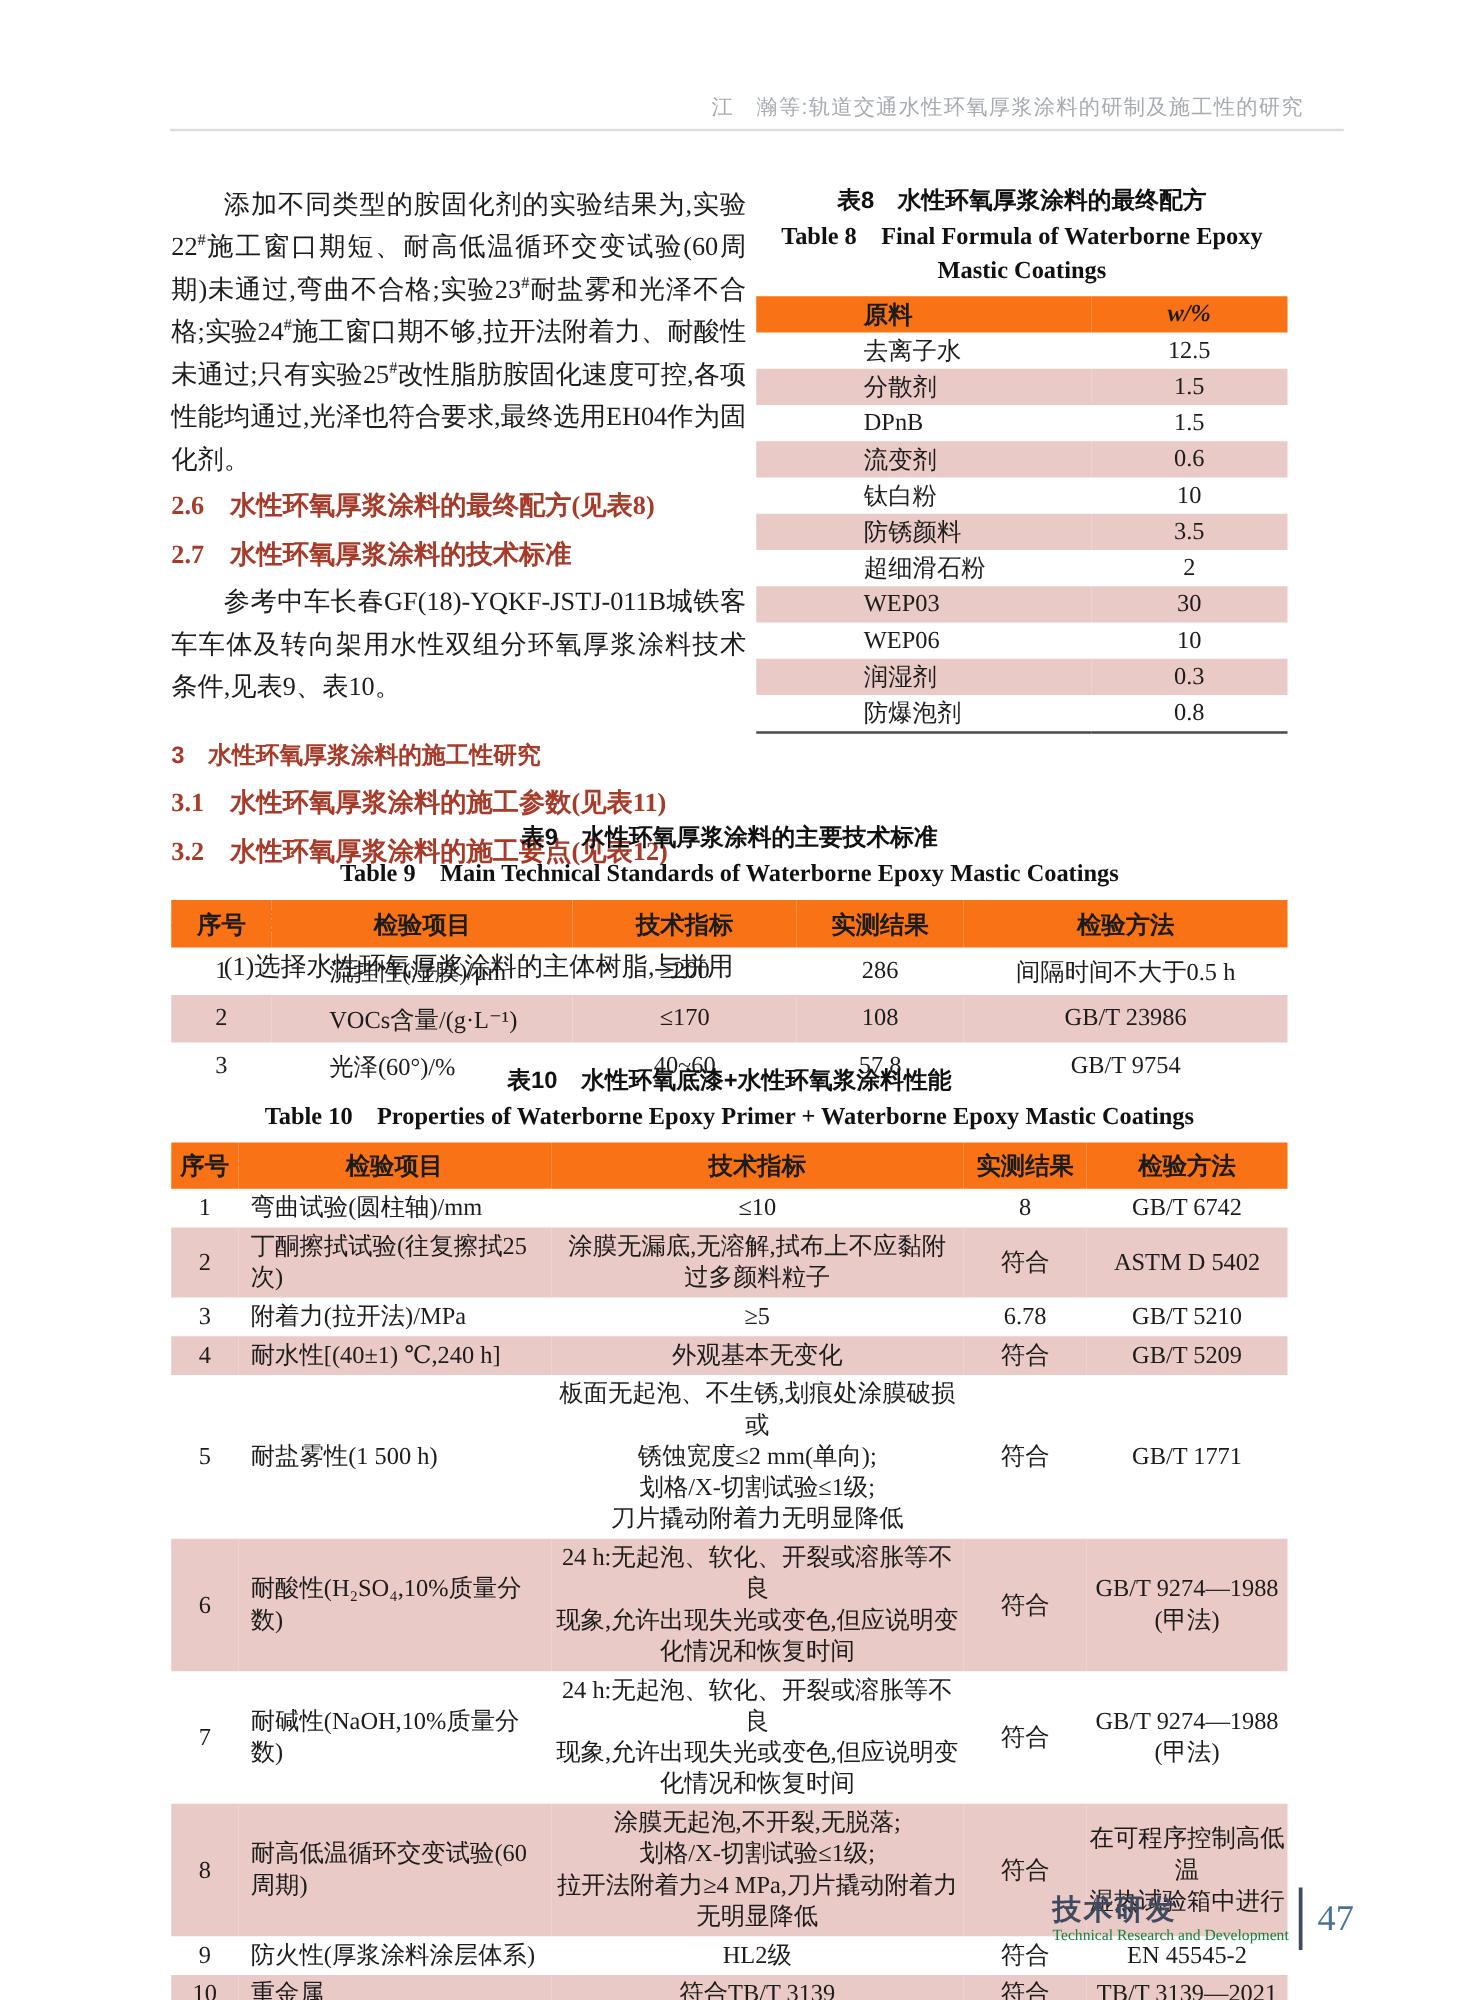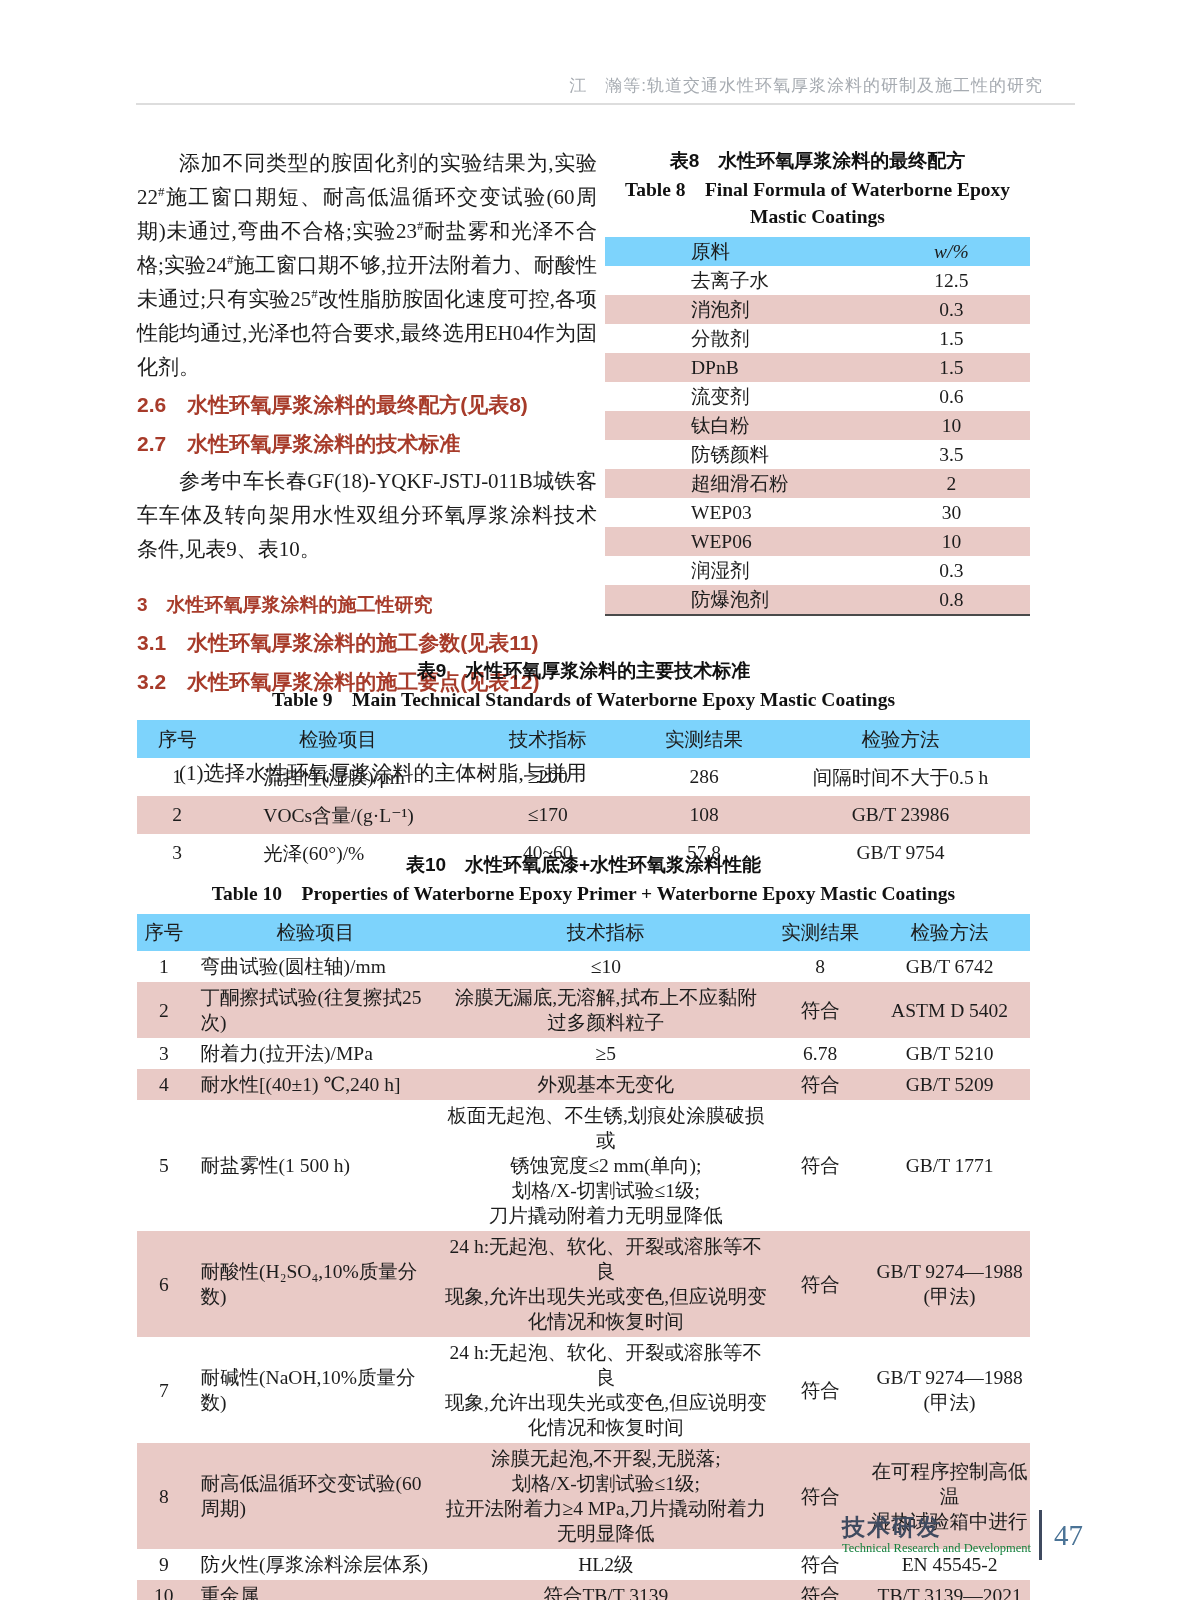--- a/index.html
+++ b/index.html
@@ -21,39 +21,39 @@
   .columns { position:absolute; top:146px; left:137px; width:893px; display:flex; }
   .col-left  { width:460px; }
   .col-right { width:425px; margin-left:8px; }
 
   .body-para { margin:0; font-size:21px; line-height:34px; text-align:justify; }
   .indent { text-indent:42px; }
   .sup { font-size:13px; vertical-align:super; line-height:0; }
 
   .sub-heading {
     margin:2px 0; font-size:21px; line-height:37px; font-weight:bold;
-    color:#a73b2a; font-family:Liberation Sans, sans-serif;
+    color:#a73b2a; font-family:Liberation Serif, serif;
   }
   .section-heading {
     margin:22px 0 0; font-size:19px; line-height:34px; font-weight:bold;
     color:#a73b2a; font-family:"Liberation Sans","DejaVu Sans",sans-serif;
   }
 
   
   .tbl-title-cn {
     text-align:center; font-weight:bold; font-size:19px; line-height:30px;
     font-family:"Liberation Sans","DejaVu Sans",sans-serif; color:#111;
   }
   .tbl-title-en {
     text-align:center; font-weight:bold; font-size:19.5px; line-height:27px;
     font-family:"Liberation Serif","DejaVu Serif",serif; color:#111; margin-bottom:7px;
   }
 
   table { border-collapse:collapse; width:100%; color:#1c1c1c; }
-  thead th { background:#7dd3fc; font-weight:normal; }
+  thead th { background:#f97316; font-weight:bold; }
   tbody tr:nth-child(even) { background:#e9cac6; }
 
   
   .t8 { font-size:19.5px; border-bottom:2px solid #4a4a4a; }
   .t8 th, .t8 td { height:29px; padding:0; }
   .t8 .c-mat { text-align:left; padding-left:86px; width:63%; }
   .t8 .c-w   { text-align:center; width:37%; }
   .t8 thead .c-w { font-style:italic; }
 
   
@@ -129,24 +129,20 @@
             <th class="c-mat">原料</th>
             <th class="c-w">w/%</th>
           </tr>
         </thead>
         <tbody>
           <tr>
               <td class="c-mat">去离子水</td>
               <td class="c-w">12.5</td>
             </tr>
           <tr>
-              <td class="c-mat">消泡剂</td>
-              <td class="c-w">0.3</td>
-            </tr>
-          <tr>
               <td class="c-mat">分散剂</td>
               <td class="c-w">1.5</td>
             </tr>
           <tr>
               <td class="c-mat">DPnB</td>
               <td class="c-w">1.5</td>
             </tr>
           <tr>
               <td class="c-mat">流变剂</td>
               <td class="c-w">0.6</td>

